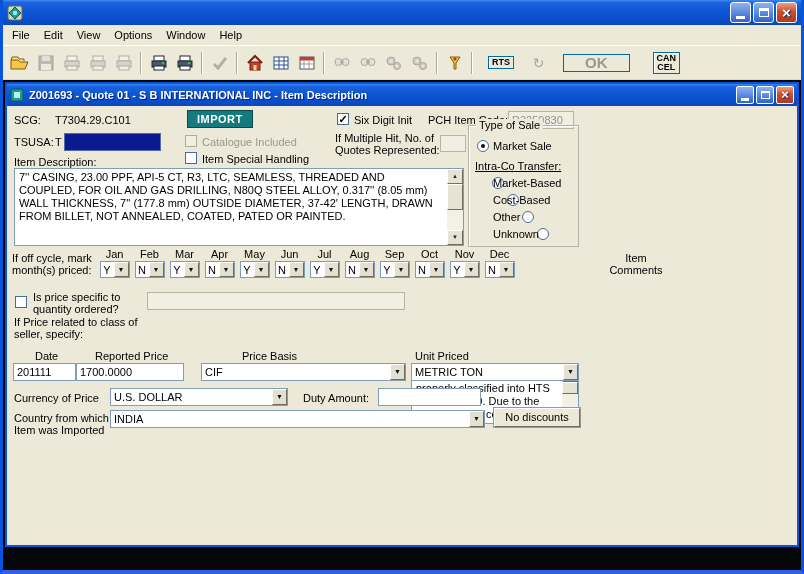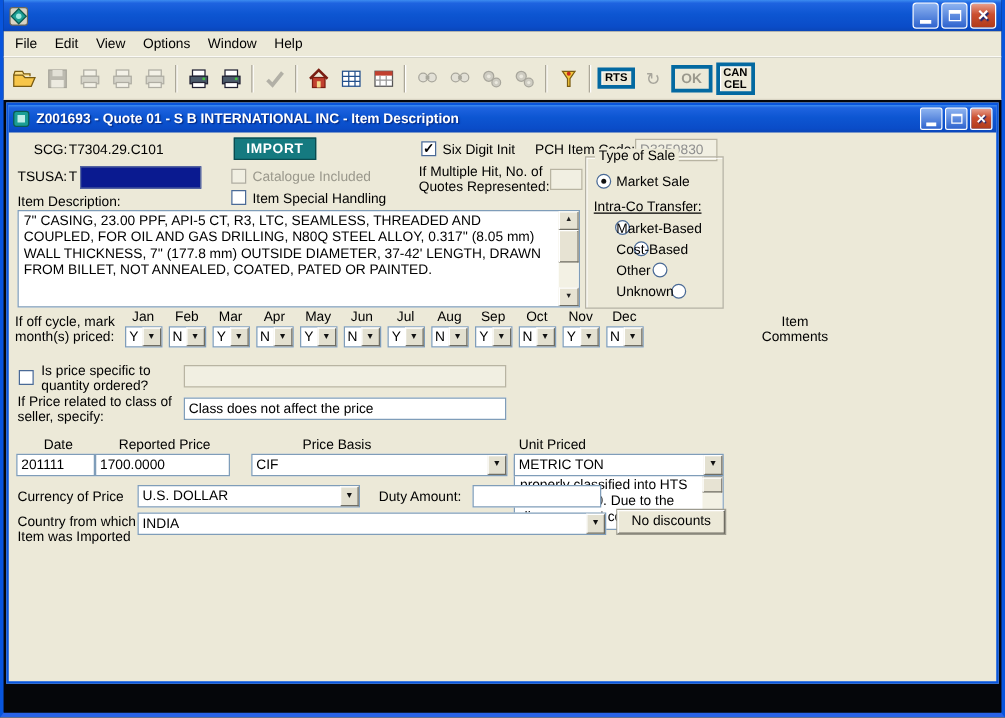--- a/index.html
+++ b/index.html
@@ -12,21 +12,21 @@
   .tb-btn{width:21px;height:21px;border:1px solid #fff;border-radius:3px;background:linear-gradient(180deg,#8db3f0,#2e63ce);color:#fff;text-align:center;cursor:default}
   .tb-btn.close-btn{background:linear-gradient(180deg,#e89f8c,#cc4f2f 45%,#b03a1a)}
   .glyph-min{display:block;width:9px;height:3px;background:#fff;margin:13px auto 0}
   .glyph-max{display:block;width:10px;height:9px;border:1px solid #fff;border-top:3px solid #fff;margin:5px auto 0}
   .glyph-close{font-size:15px;font-weight:bold;line-height:19px}
   .menubar{height:21px;background:#ece9d8;display:flex;align-items:center;padding:0 2px;border-bottom:1px solid #fff;flex:0 0 auto}
   .menu-item{padding:2px 7px}
   .toolbar{height:34px;background:#ece9d8;display:flex;align-items:center;padding:2px 4px;gap:1px;flex:0 0 auto;border-bottom:1px solid #d9d5c4}
   .tool{width:25px;height:25px;display:flex;align-items:center;justify-content:center}
   .tool.disabled{filter:grayscale(1);opacity:.4}
-  .tool-text{border:3px solid #0369a1;background:#ece9d8;box-shadow:inset 1px 1px 0 #fff;padding:1px 3px;font-size:9px;font-weight:bold;line-height:9px;text-align:center;margin:0 1px}
+  .tool-text{border:1px solid #0369a1;background:#ece9d8;box-shadow:inset 1px 1px 0 #fff;padding:1px 3px;font-size:9px;font-weight:bold;line-height:9px;text-align:center;margin:0 11px}
   .tool-text.disabled{color:#9a988c;box-shadow:none}
   .sep{width:2px;height:22px;border-left:1px solid #aca899;border-right:1px solid #fff;margin:0 3px}
   .mdi{flex:1 1 auto;background:#05060a;position:relative}
   .inner-window{position:absolute;left:2px;right:2px;top:2px;height:465px;border:2px solid #0855dd;background:#ece9d8;display:flex;flex-direction:column}
   .inner-title{height:22px;background:linear-gradient(180deg,#3c8cf0 0%,#1e63e0 10%,#0d56d2 45%,#0a4cc8 85%,#0a46b8 100%);display:flex;align-items:center;padding:0 3px;color:#fff;font-weight:bold;font-size:11px;text-shadow:1px 1px 1px #00247e;flex:0 0 auto}
   .inner-title .doc-ico{width:14px;height:14px;margin-right:5px}
   .itb-btn{width:18px;height:18px;border:1px solid #fff;border-radius:2px;background:linear-gradient(180deg,#8db3f0,#2e63ce);color:#fff;text-align:center}
   .itb-btn.close-btn{background:linear-gradient(180deg,#e89f8c,#cc4f2f 45%,#b03a1a)}
   .itb-btn .glyph-min{margin-top:11px;width:8px}
   .itb-btn .glyph-max{width:9px;height:8px;margin-top:4px;border-top:2px solid #fff}
@@ -206,21 +206,21 @@
       <svg width="18" height="18" viewBox="0 0 18 18">
           <path d="M4 3 h10 l-4 6 v6 h-2 V9 Z" fill="#f4c83c" stroke="#7a5c12"></path>
           <circle cx="9" cy="5" r="1.6" fill="#cc2a1a"></circle>
         </svg>
     </div>
     <div class="sep"></div>
     <div class="tool-text">RTS</div>
     <div class="tool disabled">
       <span style="font-size:14px;color:#3c4450">↻</span>
     </div>
-    <div class="tool-text disabled" style="font-size:11px;line-height:14px;padding:1px 5px">OK</div>
+    <div class="tool-text disabled" style="font-size:15px;line-height:14px;padding:1px 21px">OK</div>
     <div class="tool-text">
       <div>CAN</div>
       <div>CEL</div>
     </div>
   </div>
 
   <div class="mdi">
     <div class="inner-window">
 
       <div class="inner-title">
@@ -235,21 +235,21 @@
             </div>
           <div class="itb-btn">
               <span class="glyph-max"></span>
             </div>
           <div class="itb-btn close-btn"><span class="glyph-close">×</span></div>
         </div>
       </div>
 
       <div class="form">
 
-        <div class="abs lbl" style="left:20px;top:8px">SCG:</div>
+        <div class="abs lbl" style="left:7px;top:8px">SCG:</div>
         <div class="abs lbl" style="left:48px;top:8px">T7304.29.C101</div>
         <div class="abs badge" style="left:180px;top:4px">IMPORT</div>
         <span class="abs check" style="left:330px;top:7px">✓</span>
         <div class="abs lbl" style="left:347px;top:8px">Six Digit Init</div>
         <div class="abs lbl" style="left:421px;top:8px">PCH Item Code:</div>
         <div class="abs field disabled" style="left:501px;top:5px;width:66px;height:18px">D3259830</div>
 
         <div class="abs lbl" style="left:7px;top:30px">TSUSA:</div>
         <div class="abs lbl" style="left:48px;top:30px">T</div>
         <div class="abs field navy" style="left:57px;top:27px;width:97px;height:18px"></div>
@@ -382,21 +382,20 @@
           <div class="lbl">Comments</div>
         </div>
 
         <span class="abs check" style="left:8px;top:190px"></span>
         <div class="abs lbl" style="left:26px;top:185px">Is price specific to</div>
         <div class="abs lbl" style="left:26px;top:197px">quantity ordered?</div>
         <div class="abs field disabled" style="left:140px;top:186px;width:258px;height:18px"></div>
 
         <div class="abs lbl" style="left:7px;top:210px">If Price related to class of</div>
         <div class="abs lbl" style="left:7px;top:222px">seller, specify:</div>
-        <div class="abs field" style="left:140px;top:212px;width:258px;height:18px">Class does not affect the price</div>
 
         <div class="abs textbox" style="left:404px;top:182px;width:168px;height:58px">
           <span style="display:block;white-space:normal">This item appeared to be properly classified into HTS 7304.29.3110.  Due to the discrepancy, I collected the</span>
           <div class="vscroll">
             <div class="scroll-btn">▲</div>
             <div class="scroll-track">
                 <div class="scroll-thumb" style="height:12px"></div>
               </div>
             <div class="scroll-btn">▼</div>
           </div>

